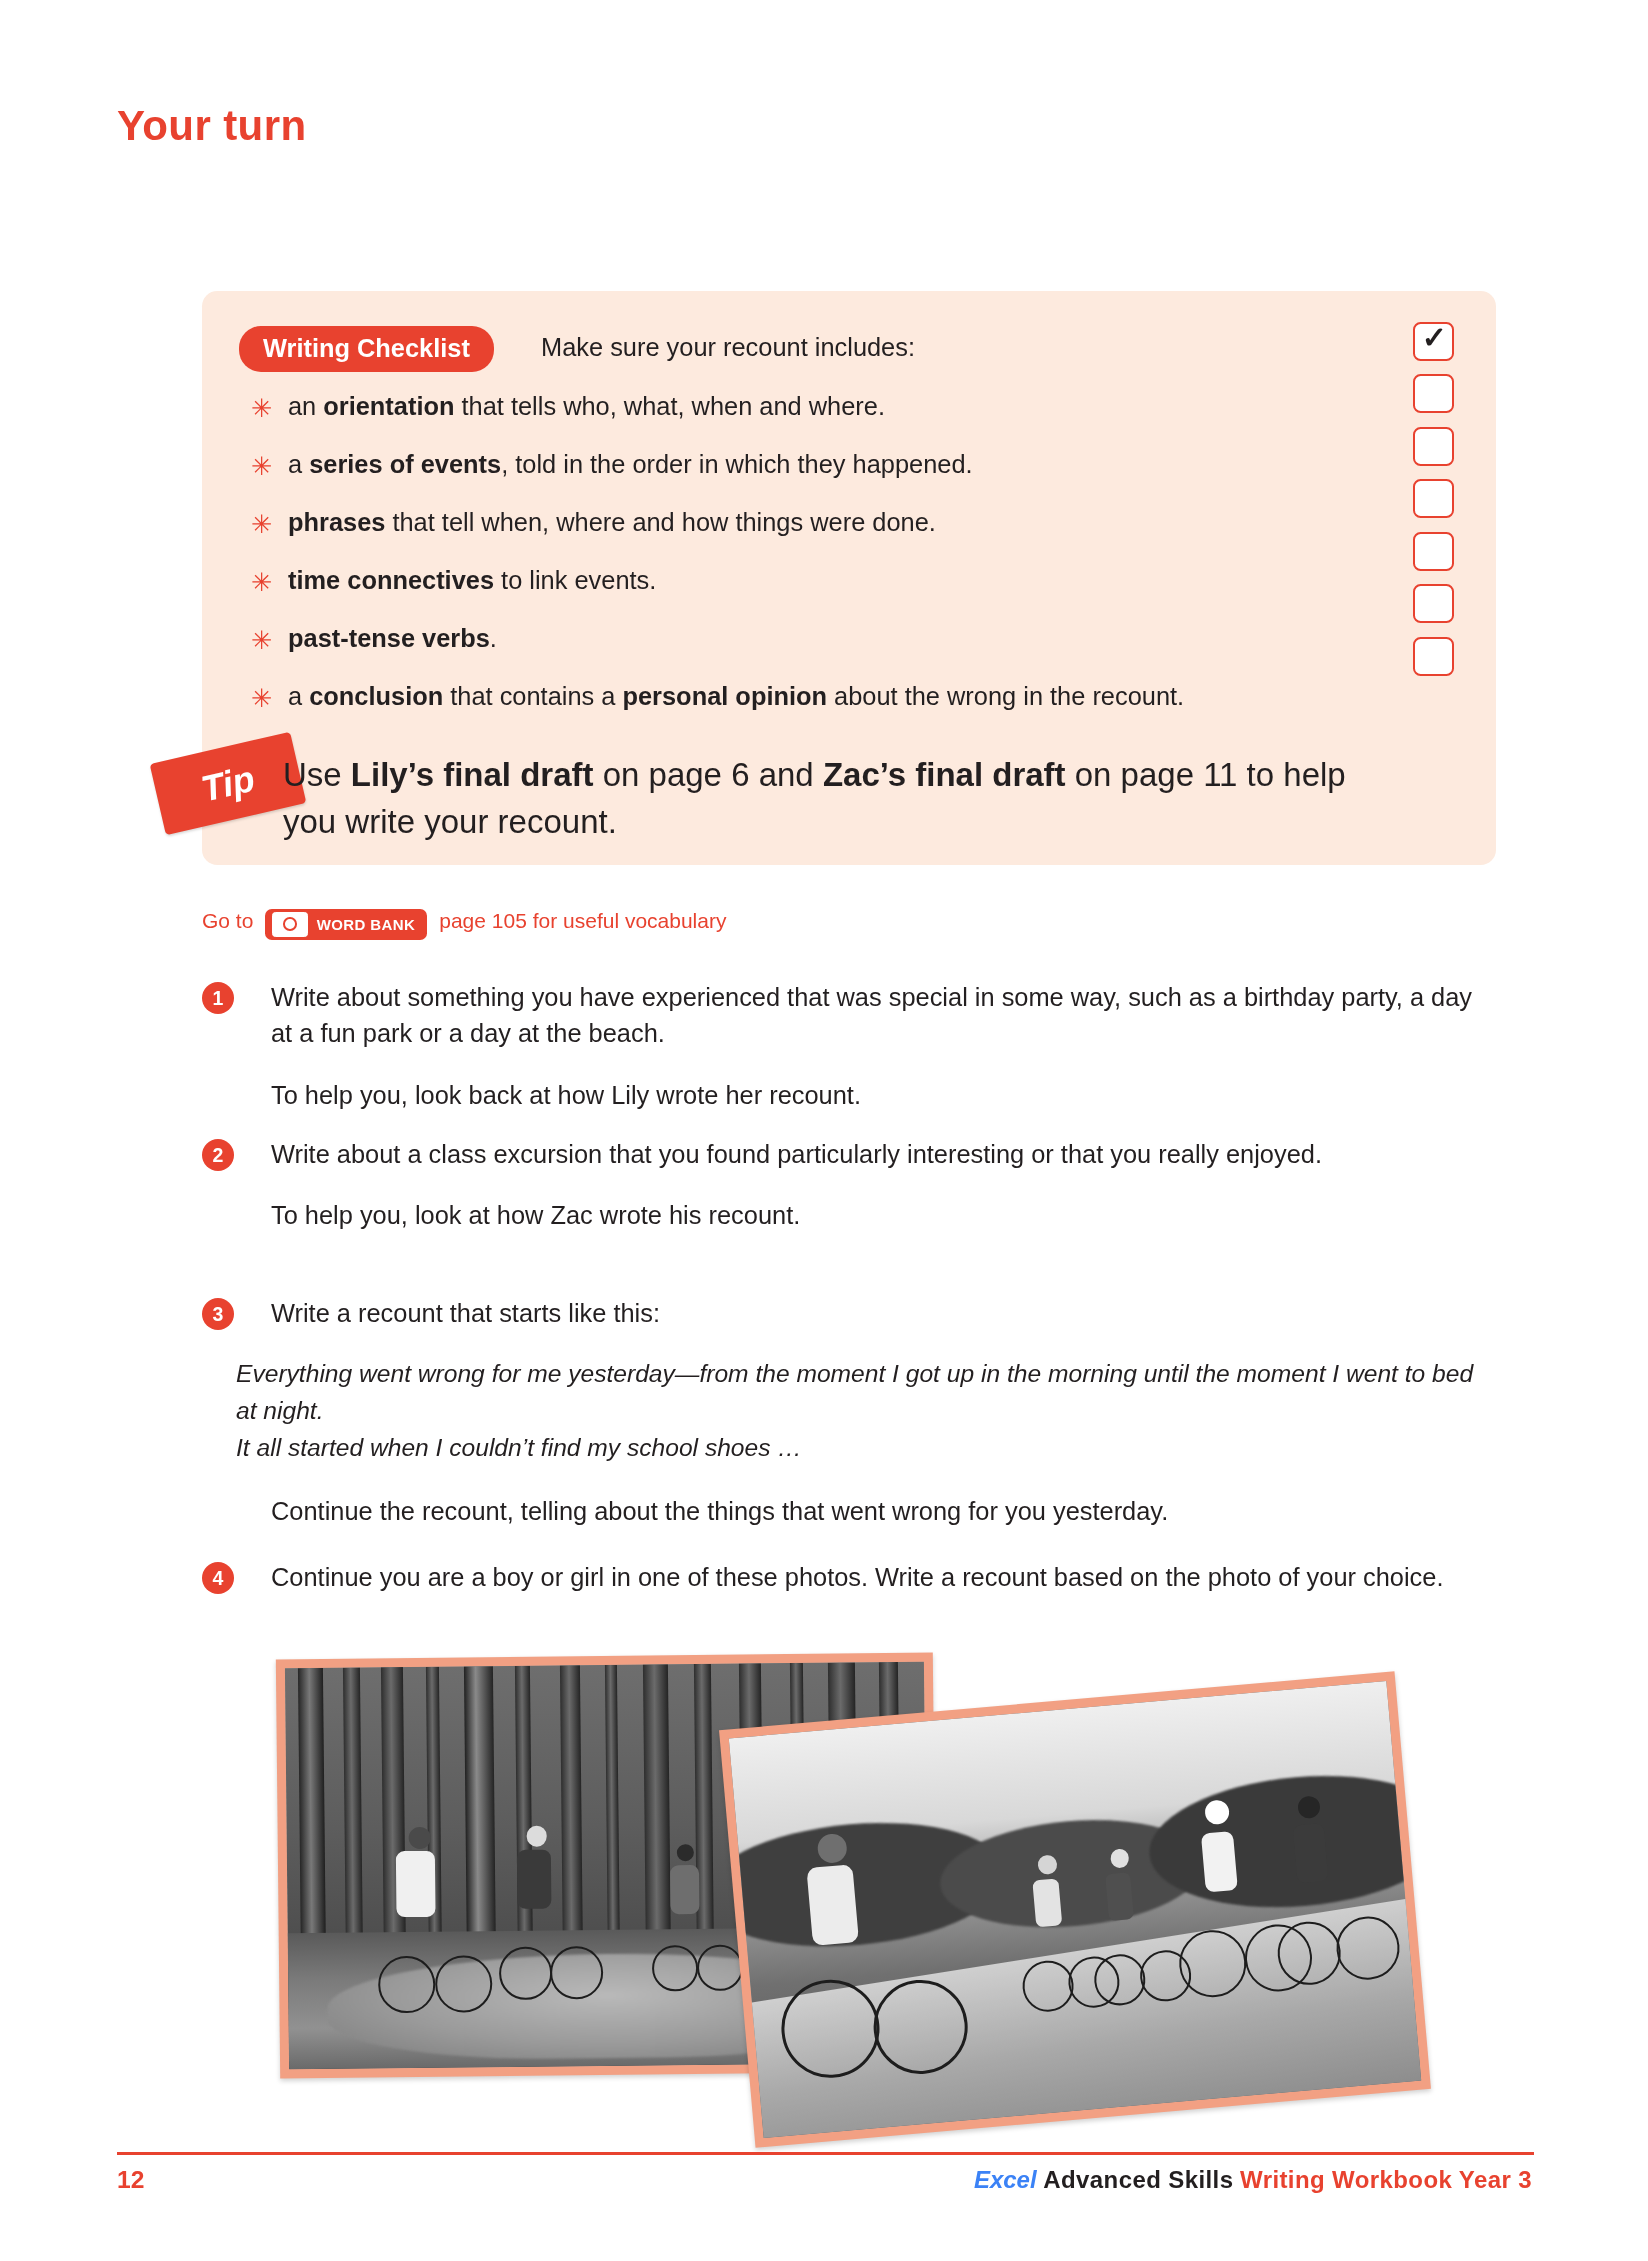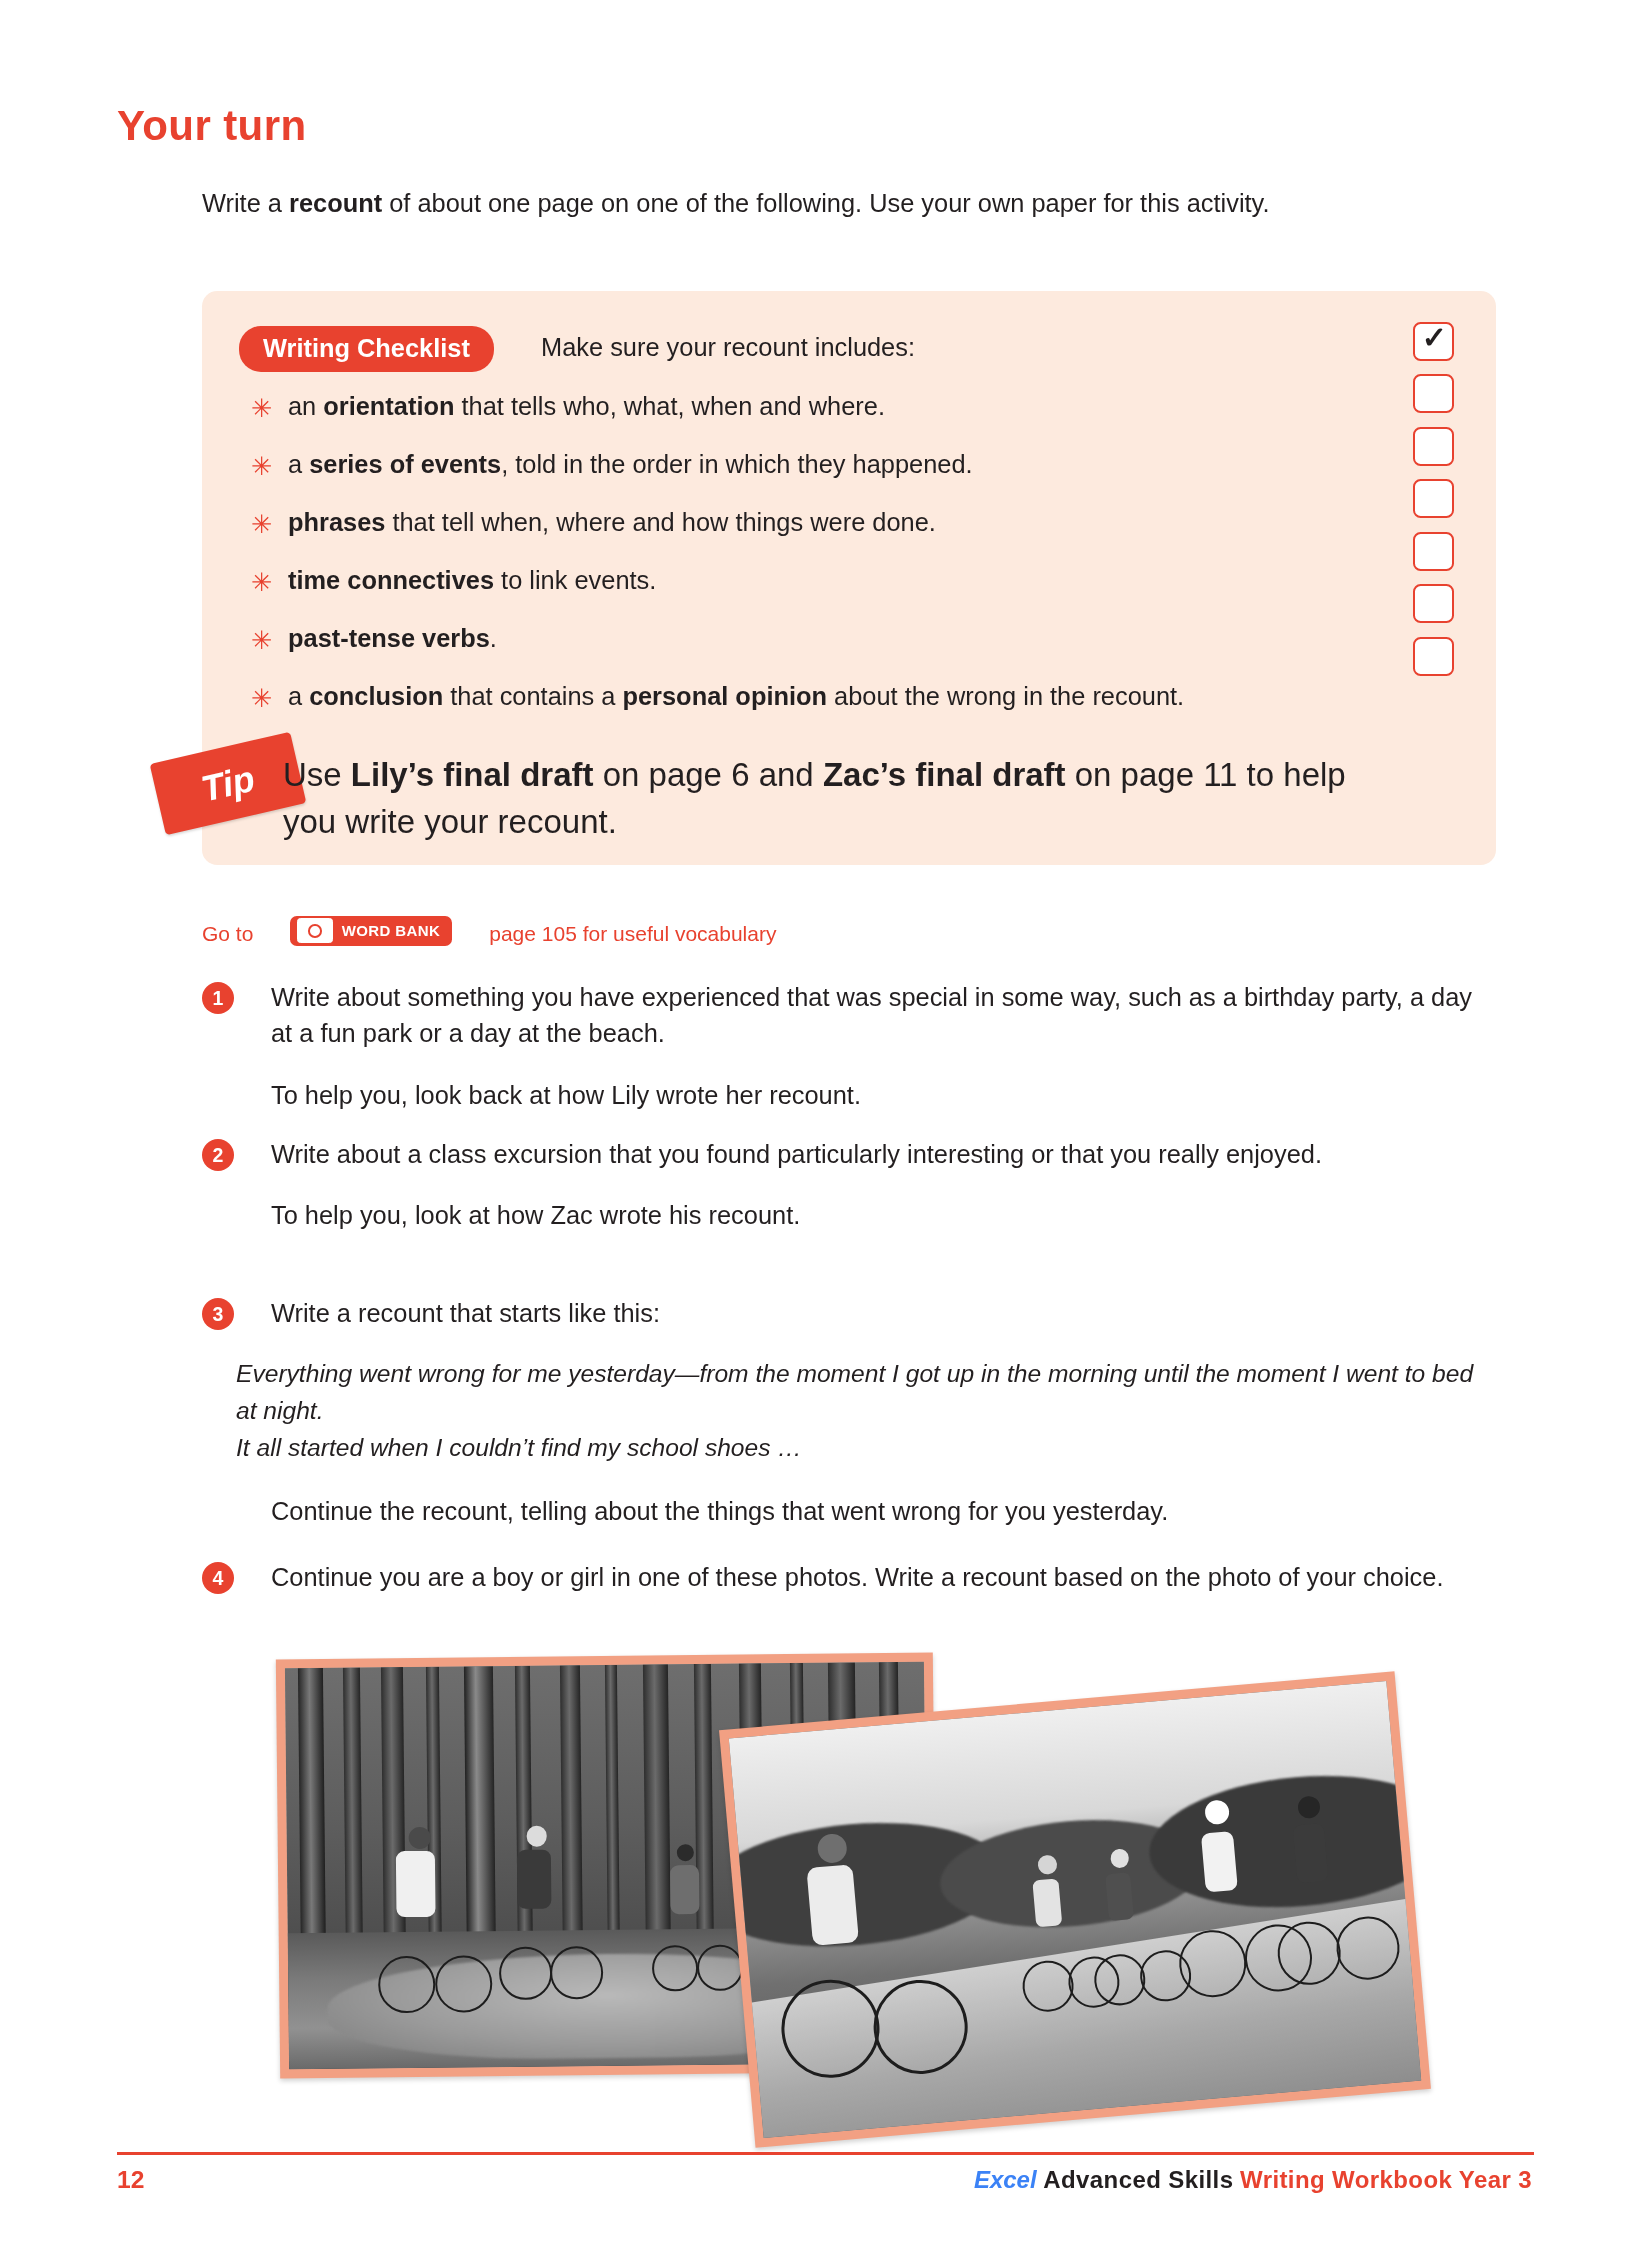--- a/index.html
+++ b/index.html
@@ -156,22 +156,21 @@
   }
   .tip-text b { font-weight: bold; }
 
   
   .wordbank {
     position: absolute;
     left: 202px;
     top: 909px;
     height: 37px;
     display: flex;
-    align-items: flex-end;
-    gap: 25px;
+    align-items: flex-start;
   }
   .wb-goto {
     font-size: 21px;
     color: #e8422f;
     margin-right: 12px;
   }
   .wb-pill {
     display: flex;
     align-items: center;
     background: #e8422f;
@@ -396,23 +395,20 @@
     letter-spacing: 0.4px;
   }
 </style>
 </head>
 <body>
 
 <div class="page">
 
   <div class="your-turn">Your turn</div>
 
-  <div class="intro">
-    <span>Write a </span><b>recount</b><span> of about one page on one of the following. Use your own paper for this activity.</span>
-  </div>
 
   <div class="checklist-panel">
     <div class="checklist-badge">Writing Checklist</div>
     <div class="checklist-lead">Make sure your recount includes:</div>
 
     <div class="cl-list" id="checklist-items">
         <div class="cl-item"><span class="star">✳</span><span><span>an </span><b>orientation</b><span> that tells who, what, when and where.</span></span></div>
         <div class="cl-item"><span class="star">✳</span><span><span>a </span><b>series of events</b><span>, told in the order in which they happened.</span></span></div>
         <div class="cl-item"><span class="star">✳</span><span><b>phrases</b><span> that tell when, where and how things were done.</span></span></div>
         <div class="cl-item"><span class="star">✳</span><span><b>time connectives</b><span> to link events.</span></span></div>

